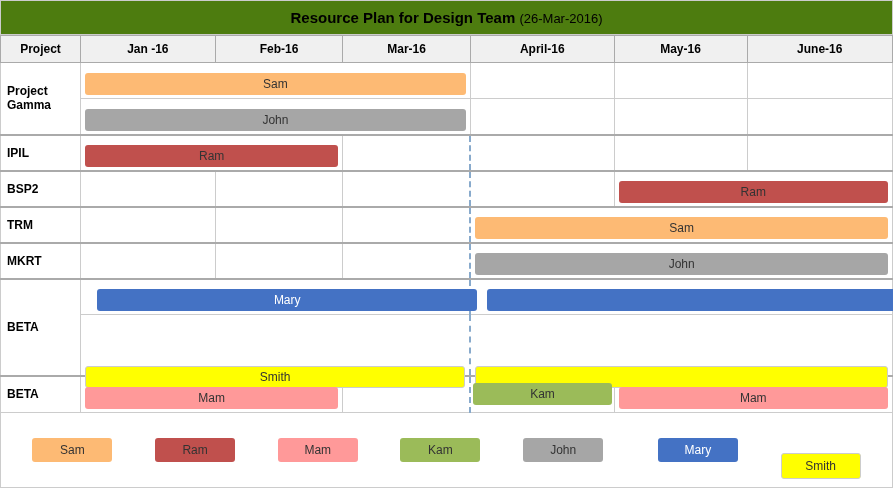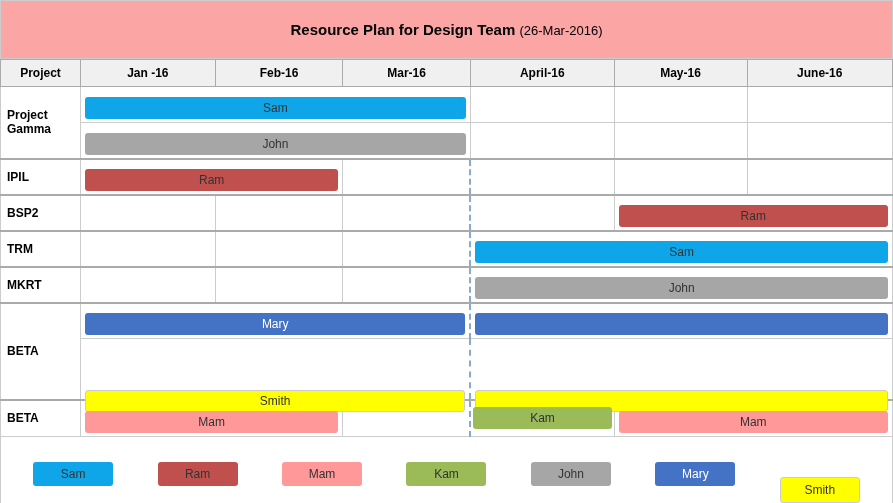--- a/index.html
+++ b/index.html
@@ -1,21 +1,21 @@
 <!DOCTYPE html>
 <html><head>
   <meta charset="utf-8">
   <style>
     * { box-sizing: border-box; margin: 0; padding: 0; }
     body { font-family: Arial, sans-serif; font-size: 12px; background: #fff; width: 893px; }
 
     .title-bar {
-      background: #fca5a5;
+      background: #4d7c0f;
       text-align: center;
-      padding: 20px;
+      padding: 8px;
       font-weight: bold;
       font-size: 15px;
       border: 1px solid #ccc;
     }
     .title-bar span { font-weight: normal; font-size: 13px; }
 
     .gantt-table {
       width: 100%;
       border-collapse: collapse;
     }
@@ -91,26 +91,26 @@
       padding: 5px 22px;
       border-radius: 3px;
       font-size: 12px;
       font-weight: normal;
       color: #333;
       text-align: center;
       min-width: 80px;
     }
 
     
-    .green { background-color: #0ea5e9; }
+    .green { background-color: #fdba74; }
     .gray { background-color: #A6A6A6; }
     .orange-red { background-color: #C0504D; }
     .yellow { background-color: #FFFF00; border: 1px solid #ccc; margin-top: 32px; }
     .pink { background-color: #FF9999; text-align: center; }
-    .blue { background-color: #4472C4; color: #fff; }
+    .blue { background-color: #4472C4; color: #fff; margin-left: 12px; }
     .olive { background-color: #9BBB59; }
 
   </style>
 </head>
 <body>
 
 <div class="title-bar">
   <strong>Resource Plan for Design Team</strong>
   <span>(26-Mar-2016)</span>
 </div>

